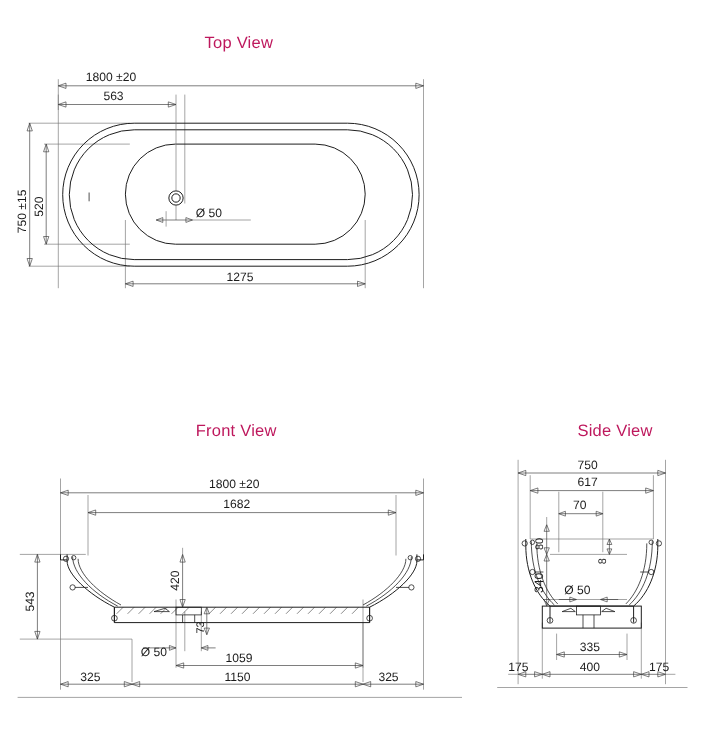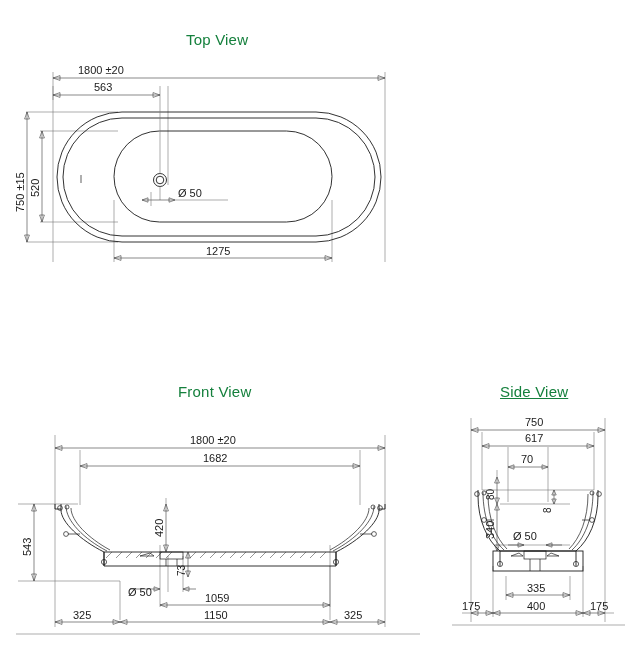--- a/index.html
+++ b/index.html
@@ -18,27 +18,27 @@
   .sheet {
     position: absolute;
     left: 0; top: 0;
     width: 637px;
     height: 672px;
   }
   .view-title {
     position: absolute;
     font-size: 15px;
     font-weight: 400;
-    color: #15803d;
+    color: #be185d;
     letter-spacing: 0.2px;
     white-space: nowrap;
   }
   #title-top  { left: 186px; top: 31px; }
   #title-front{ left: 178px; top: 383px; text-align: center; }
-  #title-side { left: 500px; top: 383px; text-decoration: underline; }
+  #title-side { left: 525px; top: 383px; }
 
   svg { display: block; }
   .drawing {
     position: absolute;
   }
   #svg-top   { left: 0;   top: 0;   }
   #svg-front { left: 0;   top: 0;   }
   #svg-side  { left: 0;   top: 0;   }
 
   .obj   { fill: none; stroke: #1b1b1b; stroke-width: 0.9; }

